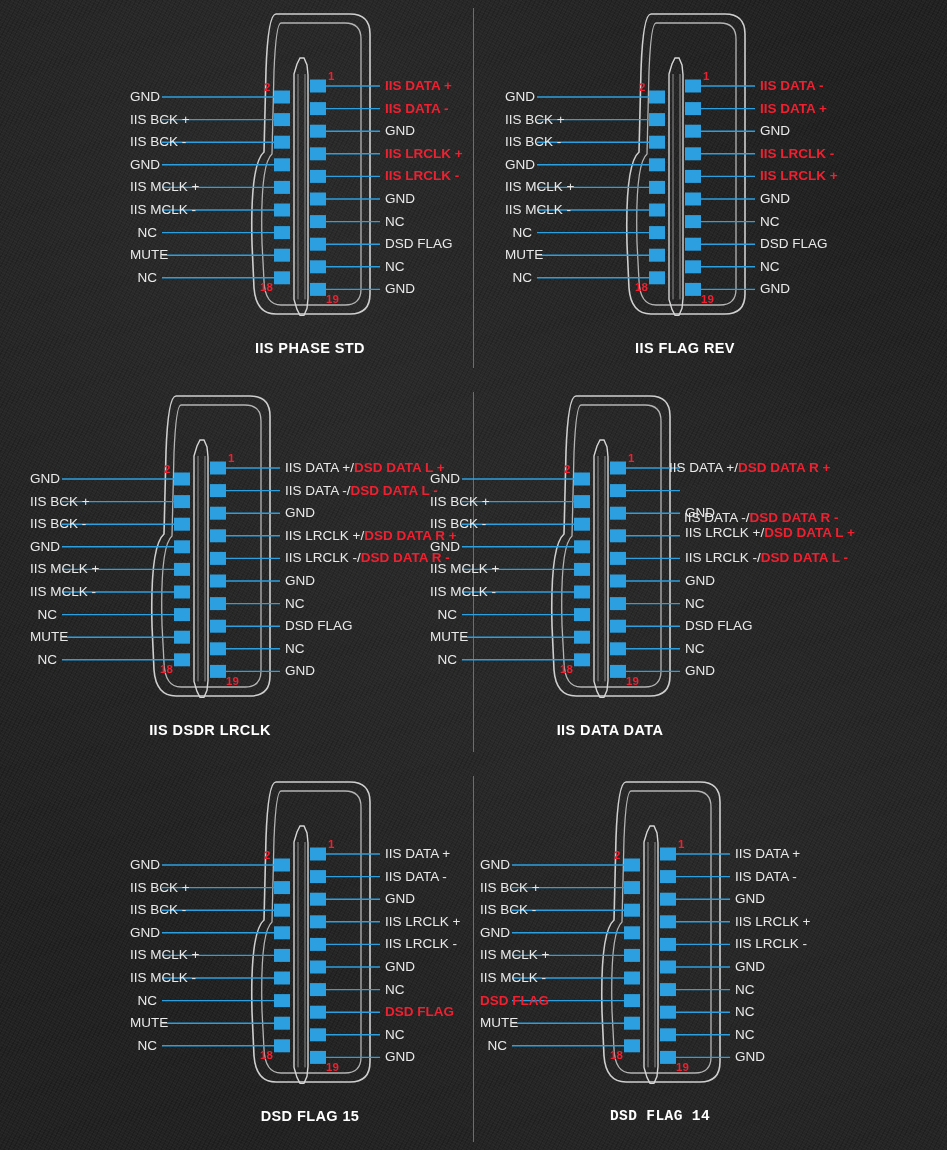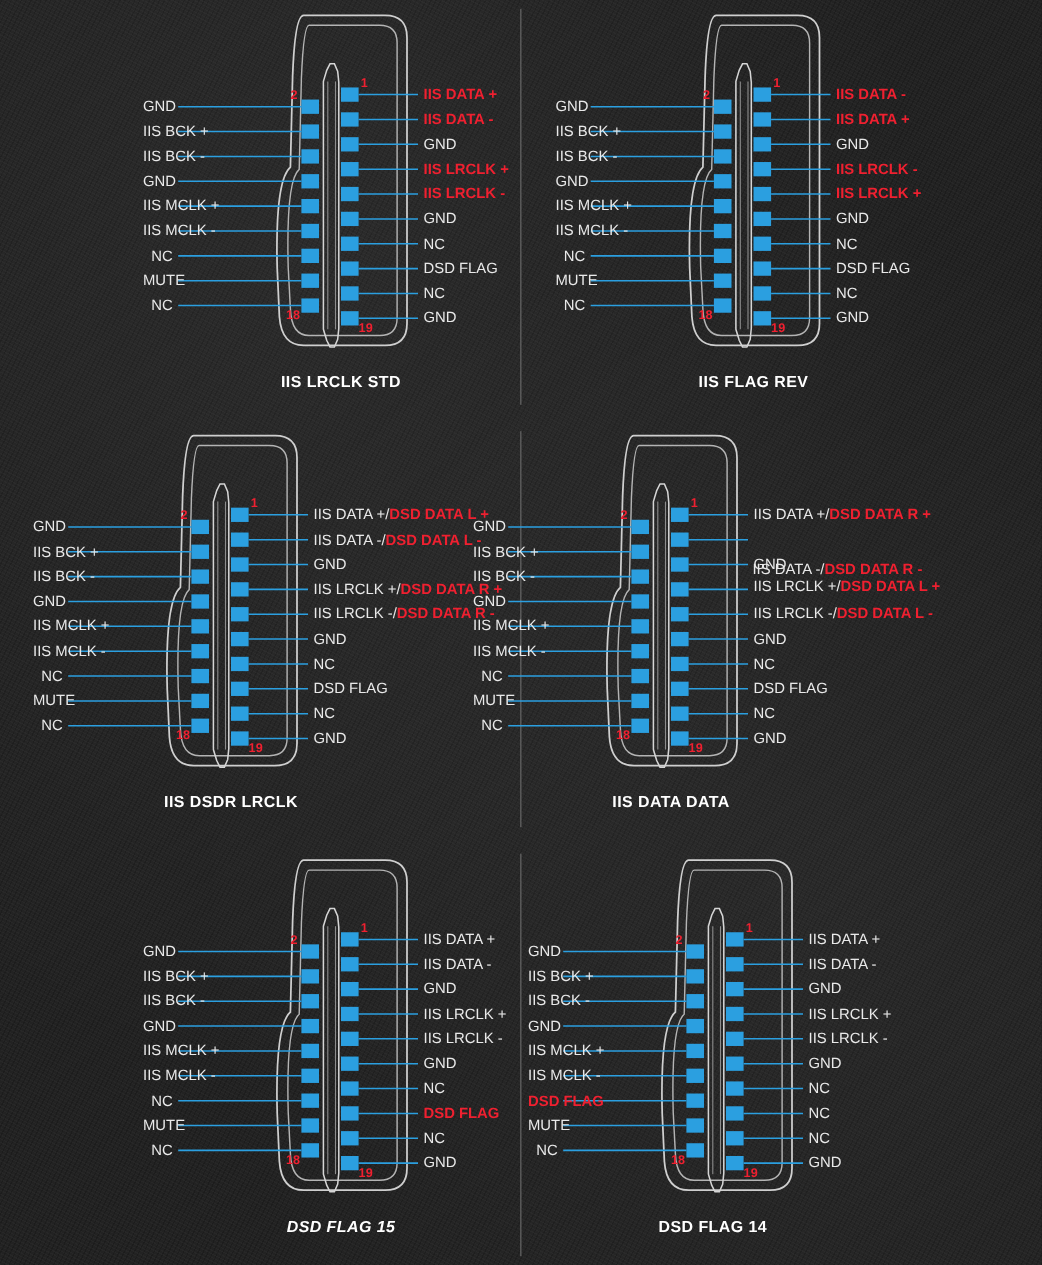--- a/index.html
+++ b/index.html
@@ -138,21 +138,21 @@
       <div class="lbl right" style="left: 255px; top: 71px;"><span class="red">IIS DATA +</span></div>
       <div class="lbl right" style="left: 255px; top: 93.6px;"><span class="red">IIS DATA -</span></div>
       <div class="lbl right" style="left: 255px; top: 116.2px;"><span>GND</span></div>
       <div class="lbl right" style="left: 255px; top: 138.8px;"><span class="red">IIS LRCLK +</span></div>
       <div class="lbl right" style="left: 255px; top: 161.4px;"><span class="red">IIS LRCLK -</span></div>
       <div class="lbl right" style="left: 255px; top: 184px;"><span>GND</span></div>
       <div class="lbl right" style="left: 255px; top: 206.6px;"><span>NC</span></div>
       <div class="lbl right" style="left: 255px; top: 229.2px;"><span>DSD FLAG</span></div>
       <div class="lbl right" style="left: 255px; top: 251.8px;"><span>NC</span></div>
       <div class="lbl right" style="left: 255px; top: 274.4px;"><span>GND</span></div>
-      <div class="caption" style="left: 60px; width: 240px; top: 332px;">IIS LRCLK STD</div>
+      <div class="caption" style="left: 60px; width: 240px; top: 332px;">IIS PHASE STD</div>
     </div>
     <div class="panel" style="left: 505px; top: 8px; width: 420px; height: 370px;">
       <svg width="420" height="340">
         <path d="M 146 6 L 220 6 Q 240 6 240 26 L 240 286 Q 240 306 220 306 L 146 306 Q 126 306 124 280 L 122 236 Q 120 156 134 144 L 136 62 Q 138 6 146 6 Z" class="shellpath"></path>
         <path d="M 151 15 L 215 15 Q 231 15 231 31 L 231 281 Q 231 297 215 297 L 151 297 Q 135 297 134 273 L 132 235 Q 130 156 142 146 L 144 63 Q 146 15 151 15 Z" class="shellpath2"></path>
         <path d="M 164 66 L 167 56 L 170 50 L 174 50 L 177 57 L 178 67 L 178 290.4 L 177 300.4 L 174 307.4 L 170 307.4 L 167 301.4 L 164 291.4 Z" class="tongue"></path>
         <line x1="168" y1="66" x2="168" y2="291.4" stroke="#8d8d8d" stroke-width="1"></line>
         <line x1="175" y1="66" x2="175" y2="291.4" stroke="#8d8d8d" stroke-width="1"></line>
         <rect x="144" y="82.5" width="16" height="13" class="pin"></rect>
         <line x1="32" y1="89" x2="144" y2="89" class="leadline"></line>
@@ -341,21 +341,21 @@
       <div class="pinnum" style="left: 196px; top: 285.4px;">19</div>
       <div class="lbl left" style="left: 0px; width: 27px; top: 82px;">GND</div>
       <div class="lbl left" style="left: 0px; width: 27px; top: 104.6px;">IIS BCK +</div>
       <div class="lbl left" style="left: 0px; width: 27px; top: 127.2px;">IIS BCK -</div>
       <div class="lbl left" style="left: 0px; width: 27px; top: 149.8px;">GND</div>
       <div class="lbl left" style="left: 0px; width: 27px; top: 172.4px;">IIS MCLK +</div>
       <div class="lbl left" style="left: 0px; width: 27px; top: 195px;">IIS MCLK -</div>
       <div class="lbl left" style="left: 0px; width: 27px; top: 217.6px;">NC</div>
       <div class="lbl left" style="left: 0px; width: 27px; top: 240.2px;">MUTE</div>
       <div class="lbl left" style="left: 0px; width: 27px; top: 262.8px;">NC</div>
-      <div class="lbl right" style="left: 255px; top: 71px;"><span>IIS DATA +/</span><span class="red">DSD DATA R +</span></div>
+      <div class="lbl right" style="left: 239px; top: 71px;"><span>IIS DATA +/</span><span class="red">DSD DATA R +</span></div>
       <div class="lbl right" style="left: 254px; top: 93.6px; margin-top: 27px;"><span>IIS DATA -/</span><span class="red">DSD DATA R -</span></div>
       <div class="lbl right" style="left: 255px; top: 116.2px;"><span>GND</span></div>
       <div class="lbl right" style="left: 255px; top: 136px;"><span>IIS LRCLK +/</span><span class="red">DSD DATA L +</span></div>
       <div class="lbl right" style="left: 255px; top: 161.4px;"><span>IIS LRCLK -/</span><span class="red">DSD DATA L -</span></div>
       <div class="lbl right" style="left: 255px; top: 184px;"><span>GND</span></div>
       <div class="lbl right" style="left: 255px; top: 206.6px;"><span>NC</span></div>
       <div class="lbl right" style="left: 255px; top: 229.2px;"><span>DSD FLAG</span></div>
       <div class="lbl right" style="left: 255px; top: 251.8px;"><span>NC</span></div>
       <div class="lbl right" style="left: 255px; top: 274.4px;"><span>GND</span></div>
       <div class="caption" style="left: 60px; width: 240px; top: 332px;">IIS DATA DATA</div>
@@ -422,21 +422,21 @@
       <div class="lbl right" style="left: 255px; top: 71px;"><span>IIS DATA +</span></div>
       <div class="lbl right" style="left: 255px; top: 93.6px;"><span>IIS DATA -</span></div>
       <div class="lbl right" style="left: 255px; top: 116.2px;"><span>GND</span></div>
       <div class="lbl right" style="left: 255px; top: 138.8px;"><span>IIS LRCLK +</span></div>
       <div class="lbl right" style="left: 255px; top: 161.4px;"><span>IIS LRCLK -</span></div>
       <div class="lbl right" style="left: 255px; top: 184px;"><span>GND</span></div>
       <div class="lbl right" style="left: 255px; top: 206.6px;"><span>NC</span></div>
       <div class="lbl right" style="left: 255px; top: 229.2px;"><span class="red">DSD FLAG</span></div>
       <div class="lbl right" style="left: 255px; top: 251.8px;"><span>NC</span></div>
       <div class="lbl right" style="left: 255px; top: 274.4px;"><span>GND</span></div>
-      <div class="caption" style="left: 60px; width: 240px; top: 332px; font-style: italic;">DSD FLAG 15</div>
+      <div class="caption" style="left: 60px; width: 240px; top: 332px;">DSD FLAG 15</div>
     </div>
     <div class="panel" style="left: 480px; top: 776px; width: 420px; height: 370px;">
       <svg width="420" height="340">
         <path d="M 146 6 L 220 6 Q 240 6 240 26 L 240 286 Q 240 306 220 306 L 146 306 Q 126 306 124 280 L 122 236 Q 120 156 134 144 L 136 62 Q 138 6 146 6 Z" class="shellpath"></path>
         <path d="M 151 15 L 215 15 Q 231 15 231 31 L 231 281 Q 231 297 215 297 L 151 297 Q 135 297 134 273 L 132 235 Q 130 156 142 146 L 144 63 Q 146 15 151 15 Z" class="shellpath2"></path>
         <path d="M 164 66 L 167 56 L 170 50 L 174 50 L 177 57 L 178 67 L 178 290.4 L 177 300.4 L 174 307.4 L 170 307.4 L 167 301.4 L 164 291.4 Z" class="tongue"></path>
         <line x1="168" y1="66" x2="168" y2="291.4" stroke="#8d8d8d" stroke-width="1"></line>
         <line x1="175" y1="66" x2="175" y2="291.4" stroke="#8d8d8d" stroke-width="1"></line>
         <rect x="144" y="82.5" width="16" height="13" class="pin"></rect>
         <line x1="32" y1="89" x2="144" y2="89" class="leadline"></line>
@@ -493,15 +493,15 @@
       <div class="lbl right" style="left: 255px; top: 71px;"><span>IIS DATA +</span></div>
       <div class="lbl right" style="left: 255px; top: 93.6px;"><span>IIS DATA -</span></div>
       <div class="lbl right" style="left: 255px; top: 116.2px;"><span>GND</span></div>
       <div class="lbl right" style="left: 255px; top: 138.8px;"><span>IIS LRCLK +</span></div>
       <div class="lbl right" style="left: 255px; top: 161.4px;"><span>IIS LRCLK -</span></div>
       <div class="lbl right" style="left: 255px; top: 184px;"><span>GND</span></div>
       <div class="lbl right" style="left: 255px; top: 206.6px;"><span>NC</span></div>
       <div class="lbl right" style="left: 255px; top: 229.2px;"><span>NC</span></div>
       <div class="lbl right" style="left: 255px; top: 251.8px;"><span>NC</span></div>
       <div class="lbl right" style="left: 255px; top: 274.4px;"><span>GND</span></div>
-      <div class="caption" style="left: 48px; width: 240px; top: 332px;">DSD FLAG 14</div>
+      <div class="caption" style="left: 60px; width: 240px; top: 332px; font-family: Liberation Mono, monospace;">DSD FLAG 14</div>
     </div>
   </div>
 
 </body></html>

